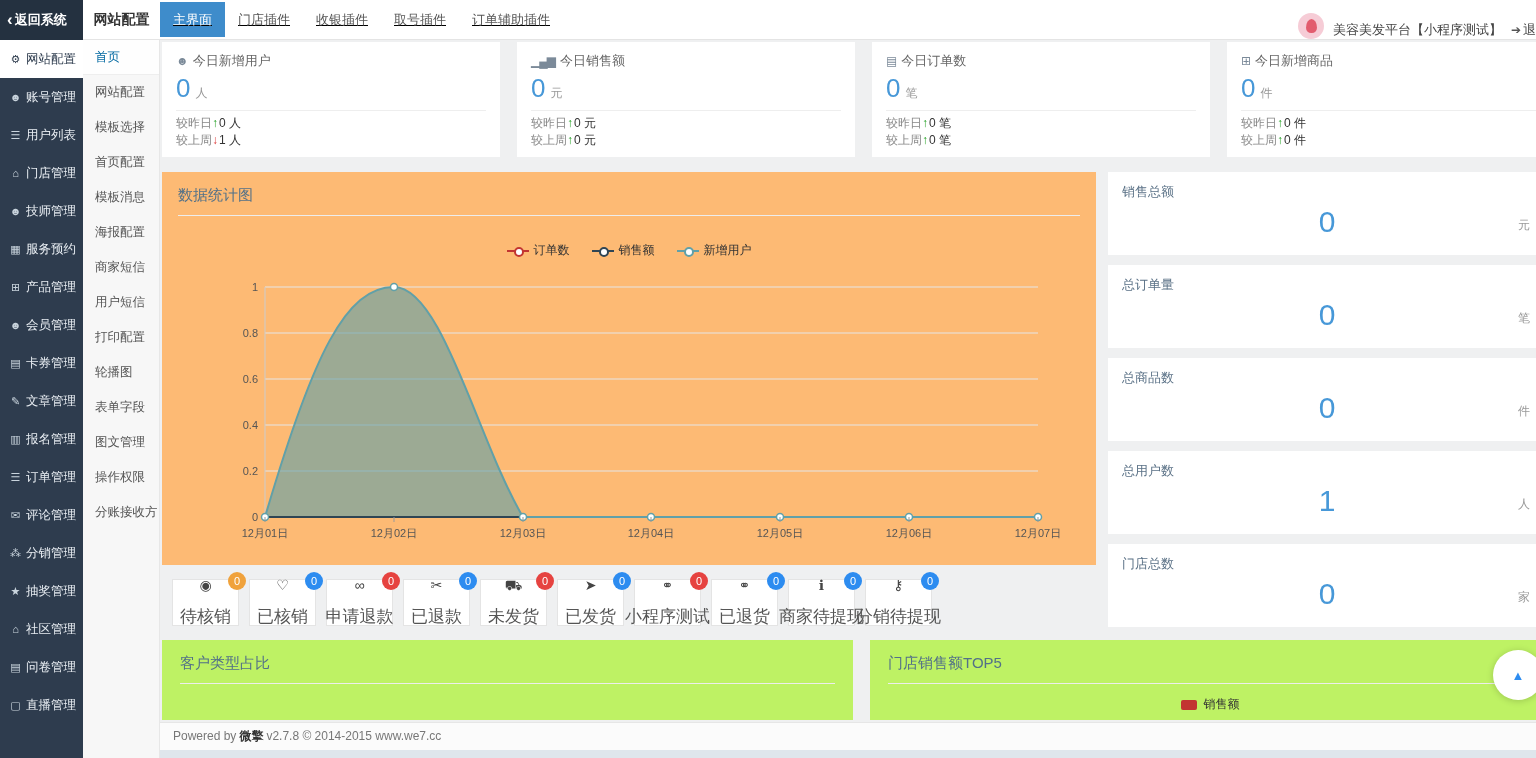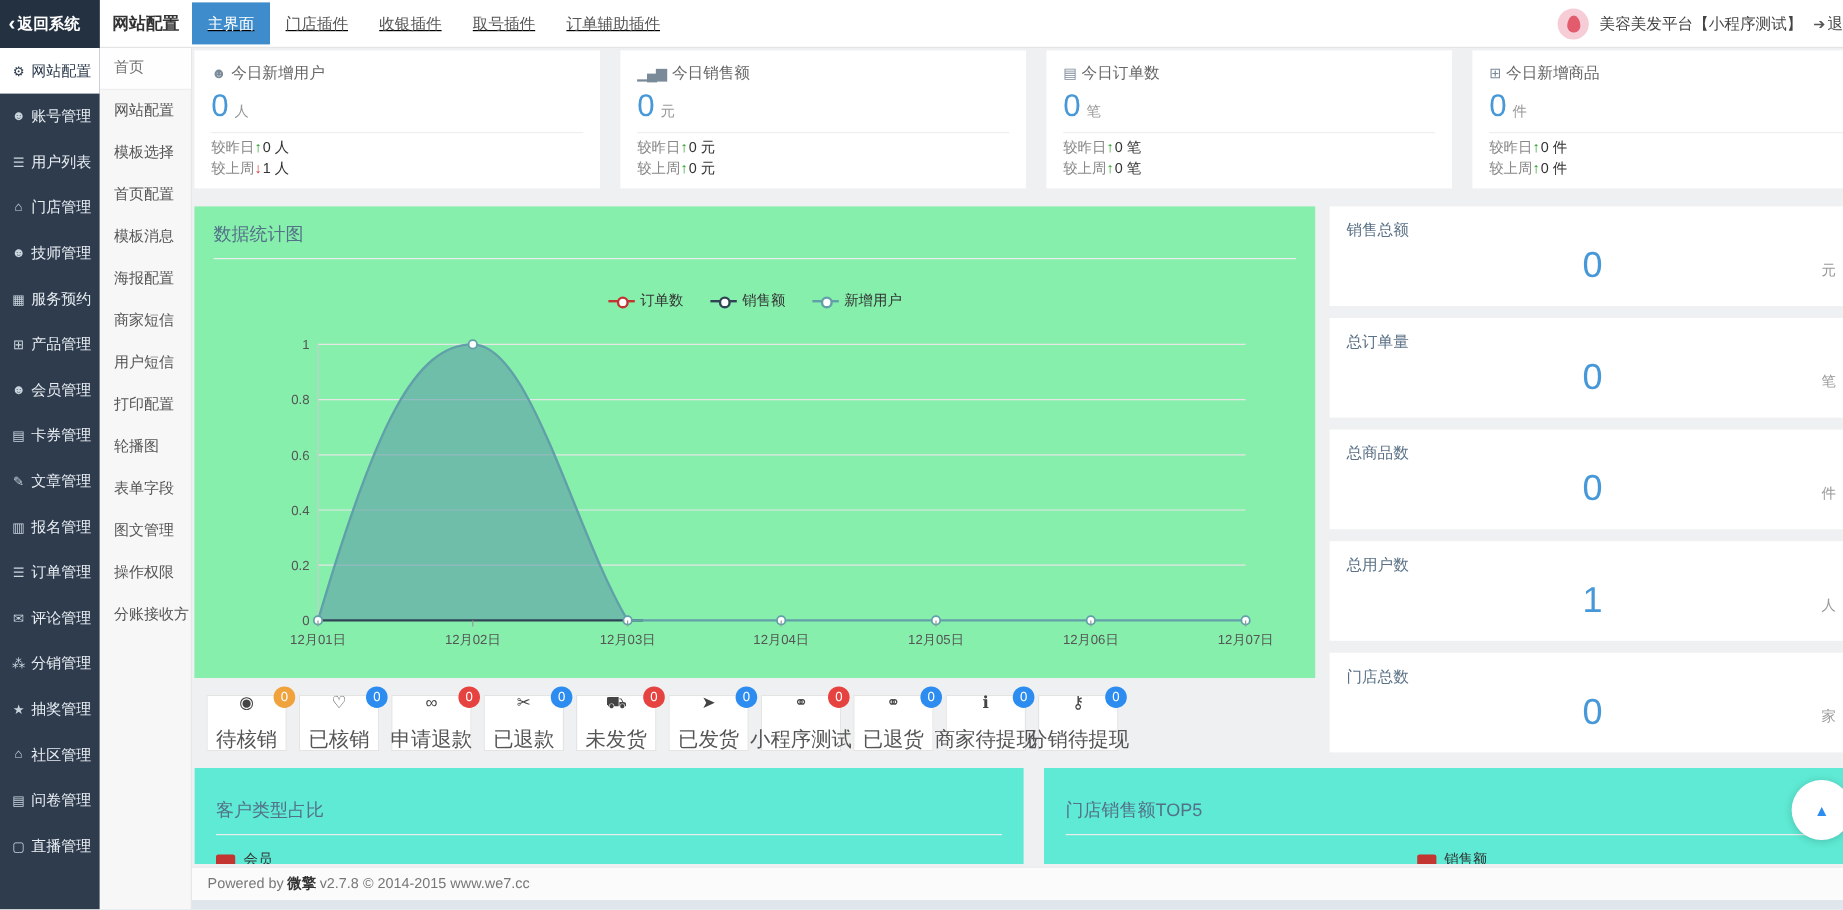--- a/index.html
+++ b/index.html
@@ -14,31 +14,31 @@
   .dsb-item .i { width:15px; font-size:11px; margin-right:3px; color:#c9d4dd; text-align:center; flex:0 0 15px; }
   .dsb-item.active { background:#fff; color:#2e3c4e; }
   .dsb-item.active .i { color:#2e3c4e; }
 
   
   .topbar { position:absolute; left:83px; right:0; top:0; height:40px; background:#fff; border-bottom:1px solid #e4e4e4; display:flex; align-items:stretch; z-index:4; }
   .sub-title { flex:0 0 77px; display:flex; align-items:center; justify-content:center; font-size:14px; font-weight:bold; color:#333; }
   .tabs { display:flex; align-items:center;text-decoration:underline; }
   .tab { height:35px; line-height:35px; padding:0 13px; font-size:13px; color:#555; cursor:pointer; white-space:nowrap; }
   .tab.active { background:#3e8ccb; color:#fff; }
-  .topbar-right { margin-left:auto; display:flex; align-items:center; gap:9px; padding-right:0; }
+  .topbar-right { margin-left:auto; display:flex; align-items:flex-end; gap:9px; padding-right:0; }
   .logo { width:26px; height:26px; border-radius:50%; background:#f6ccd6; position:relative; flex:0 0 26px; }
   .flame { position:absolute; left:8px; top:6px; width:11px; height:14px; background:#e25c6e; border-radius:50% 50% 46% 46% / 62% 62% 38% 38%; }
   .brand { font-size:13px; color:#444; white-space:nowrap; }
   .logout { font-size:13px; color:#444; display:flex; align-items:center; gap:2px; cursor:pointer; white-space:nowrap; }
   .logout .i { font-size:12px; color:#555; }
 
   
   .ssb { position:absolute; left:83px; top:40px; bottom:0; width:77px; background:#f7f7f7; border-right:1px solid #e7e7e7; z-index:3; }
   .ssb-item { height:35px; line-height:35px; padding-left:12px; font-size:12.5px; color:#555; cursor:pointer; white-space:nowrap; }
-  .ssb-item.active { background:#fefefe; color:#737373; border-bottom:1px solid #eee;font-family:Liberation Mono, monospace; }
+  .ssb-item.active { background:#fefefe; color:#0369a1; border-bottom:1px solid #eee; }
 
   
   .content { position:absolute; left:160px; top:40px; right:0; bottom:0; background:#eff0f1; overflow:hidden; }
   .inner { position:relative; width:1420px; padding:2px 0 0 2px; }
 
   .cards { display:flex; gap:17px; }
   .card { flex:0 0 338px; width:338px; height:115px; background:#fff; padding:10px 14px 8px; }
   .card-h { display:flex; align-items:center; font-size:13px; color:#666; }
   .card-h .i { color:#7b8a99; margin-right:5px; font-size:12px; letter-spacing:-1px; }
   .card-v { margin-top:3px; }
@@ -46,21 +46,21 @@
   .unit { color:#999; font-size:12px; margin-left:5px; }
   .card-div { border-top:1px solid #eee; margin:6px 0 4px; }
   .card-row { display:flex; justify-content:flex-start; font-size:12px; color:#888; line-height:17px; }
   .rv { color:#333; white-space:nowrap; }
   .arr { font-weight:bold; margin-right:1px; }
   .arr.up { color:#21a021; }
   .arr.down { color:#dd3c3c; }
 
   .mid { display:flex; margin-top:15px; }
   .left-col { flex:0 0 934px; width:934px; }
-  .chart-panel { background:#86efac; height:393px; padding:0 16px; }
+  .chart-panel { background:#fdba74; height:393px; padding:0 16px; }
   .panel-title { font-size:15px; color:#537188; padding:14px 0 10px; }
   .panel-div { border-top:1px solid #ededed; }
   .legend { display:flex; justify-content:center; gap:22px; margin-top:26px; font-size:12px; color:#333; }
   .lg { display:flex; align-items:center; gap:5px; cursor:pointer; }
   .lm { position:relative; width:22px; height:2px; background:var(--c); }
   .lm::after { content:""; position:absolute; left:7px; top:-3px; width:6px; height:6px; border-radius:50%; background:#fff; border:2px solid var(--c); }
   .lm-red { --c:#c23531; } .lm-navy { --c:#2f4554; } .lm-teal { --c:#61a0a8; }
   svg.chart { display:block; margin-top:10px; }
 
   .totals { margin-left:12px; display:flex; flex-direction:column; gap:10px; width:438px; flex:0 0 438px; }
@@ -70,21 +70,21 @@
   .tunit { position:absolute; right:16px; top:45px; font-size:12px; color:#999; }
 
   .orders { display:flex; margin-top:14px; padding-left:10px; }
   .obox { position:relative; width:67px; height:47px; background:#fff; border:1px solid #e4e4e4; margin-right:10px; display:flex; flex-direction:column; align-items:center; justify-content:center; cursor:pointer; }
   .obox .i { font-size:14px; color:#444; line-height:15px; }
   .olabel { font-size:17px; color:#555; margin-top:12px; white-space:nowrap; }
   .badge { position:absolute; top:-8px; right:-8px; min-width:18px; height:18px; border-radius:50%; color:#fff; font-size:11px; line-height:18px; text-align:center; }
   .badge.orange { background:#f0a23c; } .badge.blue { background:#2d8cf0; } .badge.red { background:#e64340; }
 
   .bottom { display:flex; margin-top:13px; height:80px; overflow:hidden; }
-  .bpanel { background:#5eead4; padding:12px 18px; }
+  .bpanel { background:#bef264; padding:0 18px; }
   .bpanel.left { width:691px; flex:0 0 691px; }
   .bpanel.right { width:680px; flex:0 0 680px; margin-left:17px; }
   .pleg { margin-top:12px; font-size:12px; color:#333; }
   .pleg-item { display:flex; align-items:center; gap:7px; margin-bottom:7px; }
   .pleg.center { display:flex; justify-content:center; }
   .sq { width:16px; height:10px; border-radius:2px; }
   .sq.red { background:#c23531; }
 
   .content-footer { position:absolute; left:0; right:0; bottom:8px; height:28px; background:#fbfbfb; border-top:1px solid #e6e6e6; font-size:12px; color:#777; line-height:26px; padding-left:13px; white-space:nowrap; }
   .content-footer b { color:#333; margin:0 3px; }
@@ -437,27 +437,20 @@
             <div class="tnum">0</div>
             <div class="tunit">家</div>
           </section>
         </div>
       </div>
 
       <div class="bottom">
         <section class="bpanel left">
           <div class="panel-title">客户类型占比</div>
           <div class="panel-div"></div>
-          <div class="pleg">
-            <div class="pleg-item">
-                <span class="sq red"></span>
-                <span>会员</span>
-              </div>
-
-          </div>
         </section>
         <section class="bpanel right">
           <div class="panel-title">门店销售额TOP5</div>
           <div class="panel-div"></div>
           <div class="pleg center">
             <div class="pleg-item">
                 <span class="sq red"></span>
                 <span>销售额</span>
               </div>
           </div>

